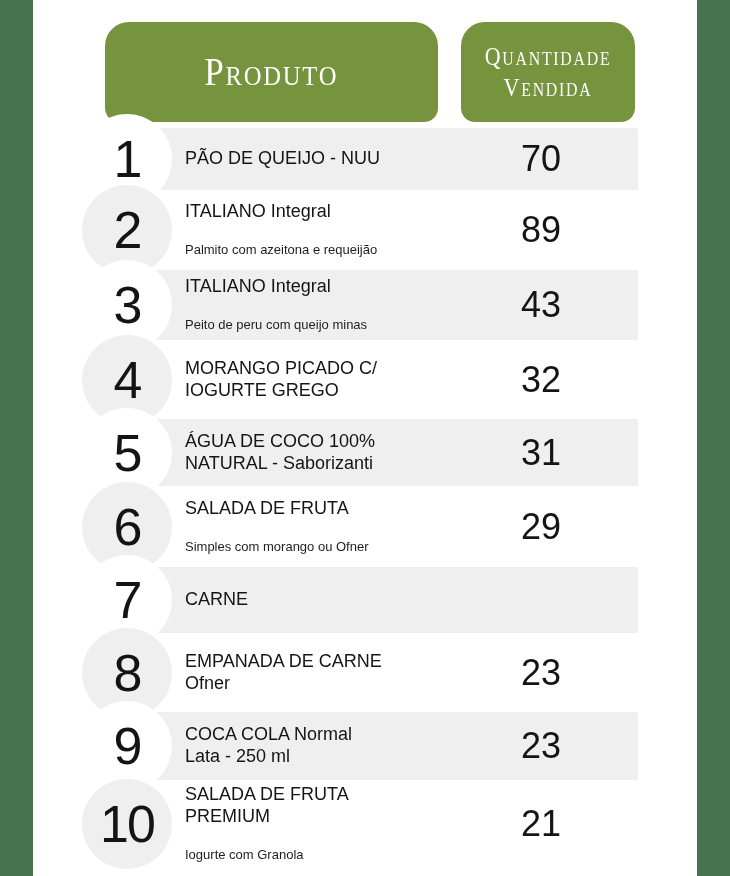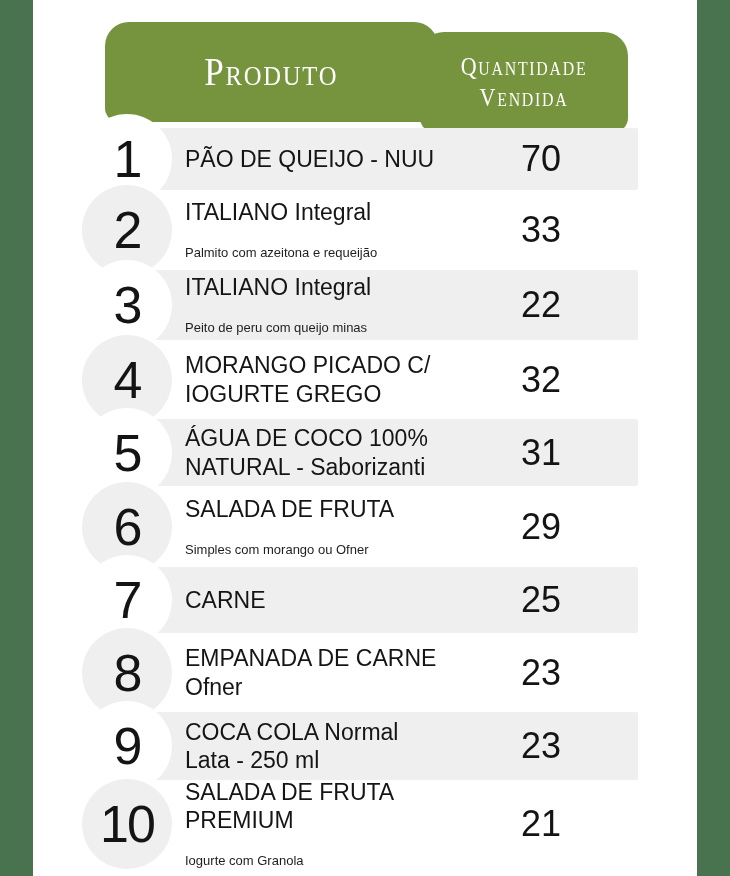--- a/index.html
+++ b/index.html
@@ -17,21 +17,21 @@
   
   .hdr-box{
     position:absolute;top:22px;height:100px;
     background:#76933d;
     border-radius:24px 24px 14px 14px;
     display:flex;align-items:center;justify-content:center;
     color:#ffffff;
     font-family:Liberation Serif, serif;
   }
   .hdr-box.produto{left:105px;width:333px;}
-  .hdr-box.qtd{left:420px;width:208px;margin-top:10px;}
+  .hdr-box.qtd{left:461px;width:174px;}
   .hdr-text{
     font-variant:small-caps;
     letter-spacing:2px;
     transform:scaleX(.88);
     text-align:center;
     white-space:pre-line;
     line-height:1.25;
   }
   .hdr-box.produto .hdr-text{font-size:40px;}
   .hdr-box.qtd .hdr-text{font-size:25px;}
@@ -57,21 +57,21 @@
     letter-spacing:-2px;
   }
   .row.gray  .rank-circle{background:#ffffff;}
   .row.white .rank-circle{background:#efeff0;}
 
   .prod-cell{
     position:absolute;left:75px;top:0;bottom:0;width:258px;
     display:flex;flex-direction:column;justify-content:center;
   }
   .prod-title{
-    font-size:23px;line-height:1.22;color:#151515;
+    font-size:18px;line-height:1.22;color:#151515;
     white-space:pre-line;
   }
   .prod-sub{
     font-size:13px;line-height:1.25;color:#1e1e1e;margin-top:19px;
   }
   .qty-cell{
     position:absolute;left:334px;top:0;bottom:0;width:194px;
     display:flex;align-items:center;justify-content:center;
     font-size:36px;color:#141414;
   }
@@ -105,32 +105,32 @@
     </div>
 
     <div class="row white" style="height:68px">
       <div class="rank-circle">
           <span>2</span>
         </div>
       <div class="prod-cell">
         <div class="prod-title">ITALIANO Integral</div>
         <div class="prod-sub">Palmito com azeitona e requeijão</div>
       </div>
-      <div class="qty-cell">33</div>
+      <div class="qty-cell">89</div>
     </div>
 
     <div class="row gray" style="height:70px">
       <div class="rank-circle">
           <span>3</span>
         </div>
       <div class="prod-cell">
         <div class="prod-title">ITALIANO Integral</div>
         <div class="prod-sub">Peito de peru com queijo minas</div>
       </div>
-      <div class="qty-cell">22</div>
+      <div class="qty-cell">43</div>
     </div>
 
     <div class="row white" style="height:67px">
       <div class="rank-circle">
           <span>4</span>
         </div>
       <div class="prod-cell">
         <div class="prod-title">MORANGO PICADO C/
 IOGURTE GREGO</div>
       </div>
@@ -159,21 +159,20 @@
       <div class="qty-cell">29</div>
     </div>
 
     <div class="row gray" style="height:66px">
       <div class="rank-circle">
           <span>7</span>
         </div>
       <div class="prod-cell">
         <div class="prod-title">CARNE</div>
       </div>
-      <div class="qty-cell">25</div>
     </div>
 
     <div class="row white" style="height:67px">
       <div class="rank-circle">
           <span>8</span>
         </div>
       <div class="prod-cell">
         <div class="prod-title">EMPANADA DE CARNE
 Ofner</div>
       </div>

